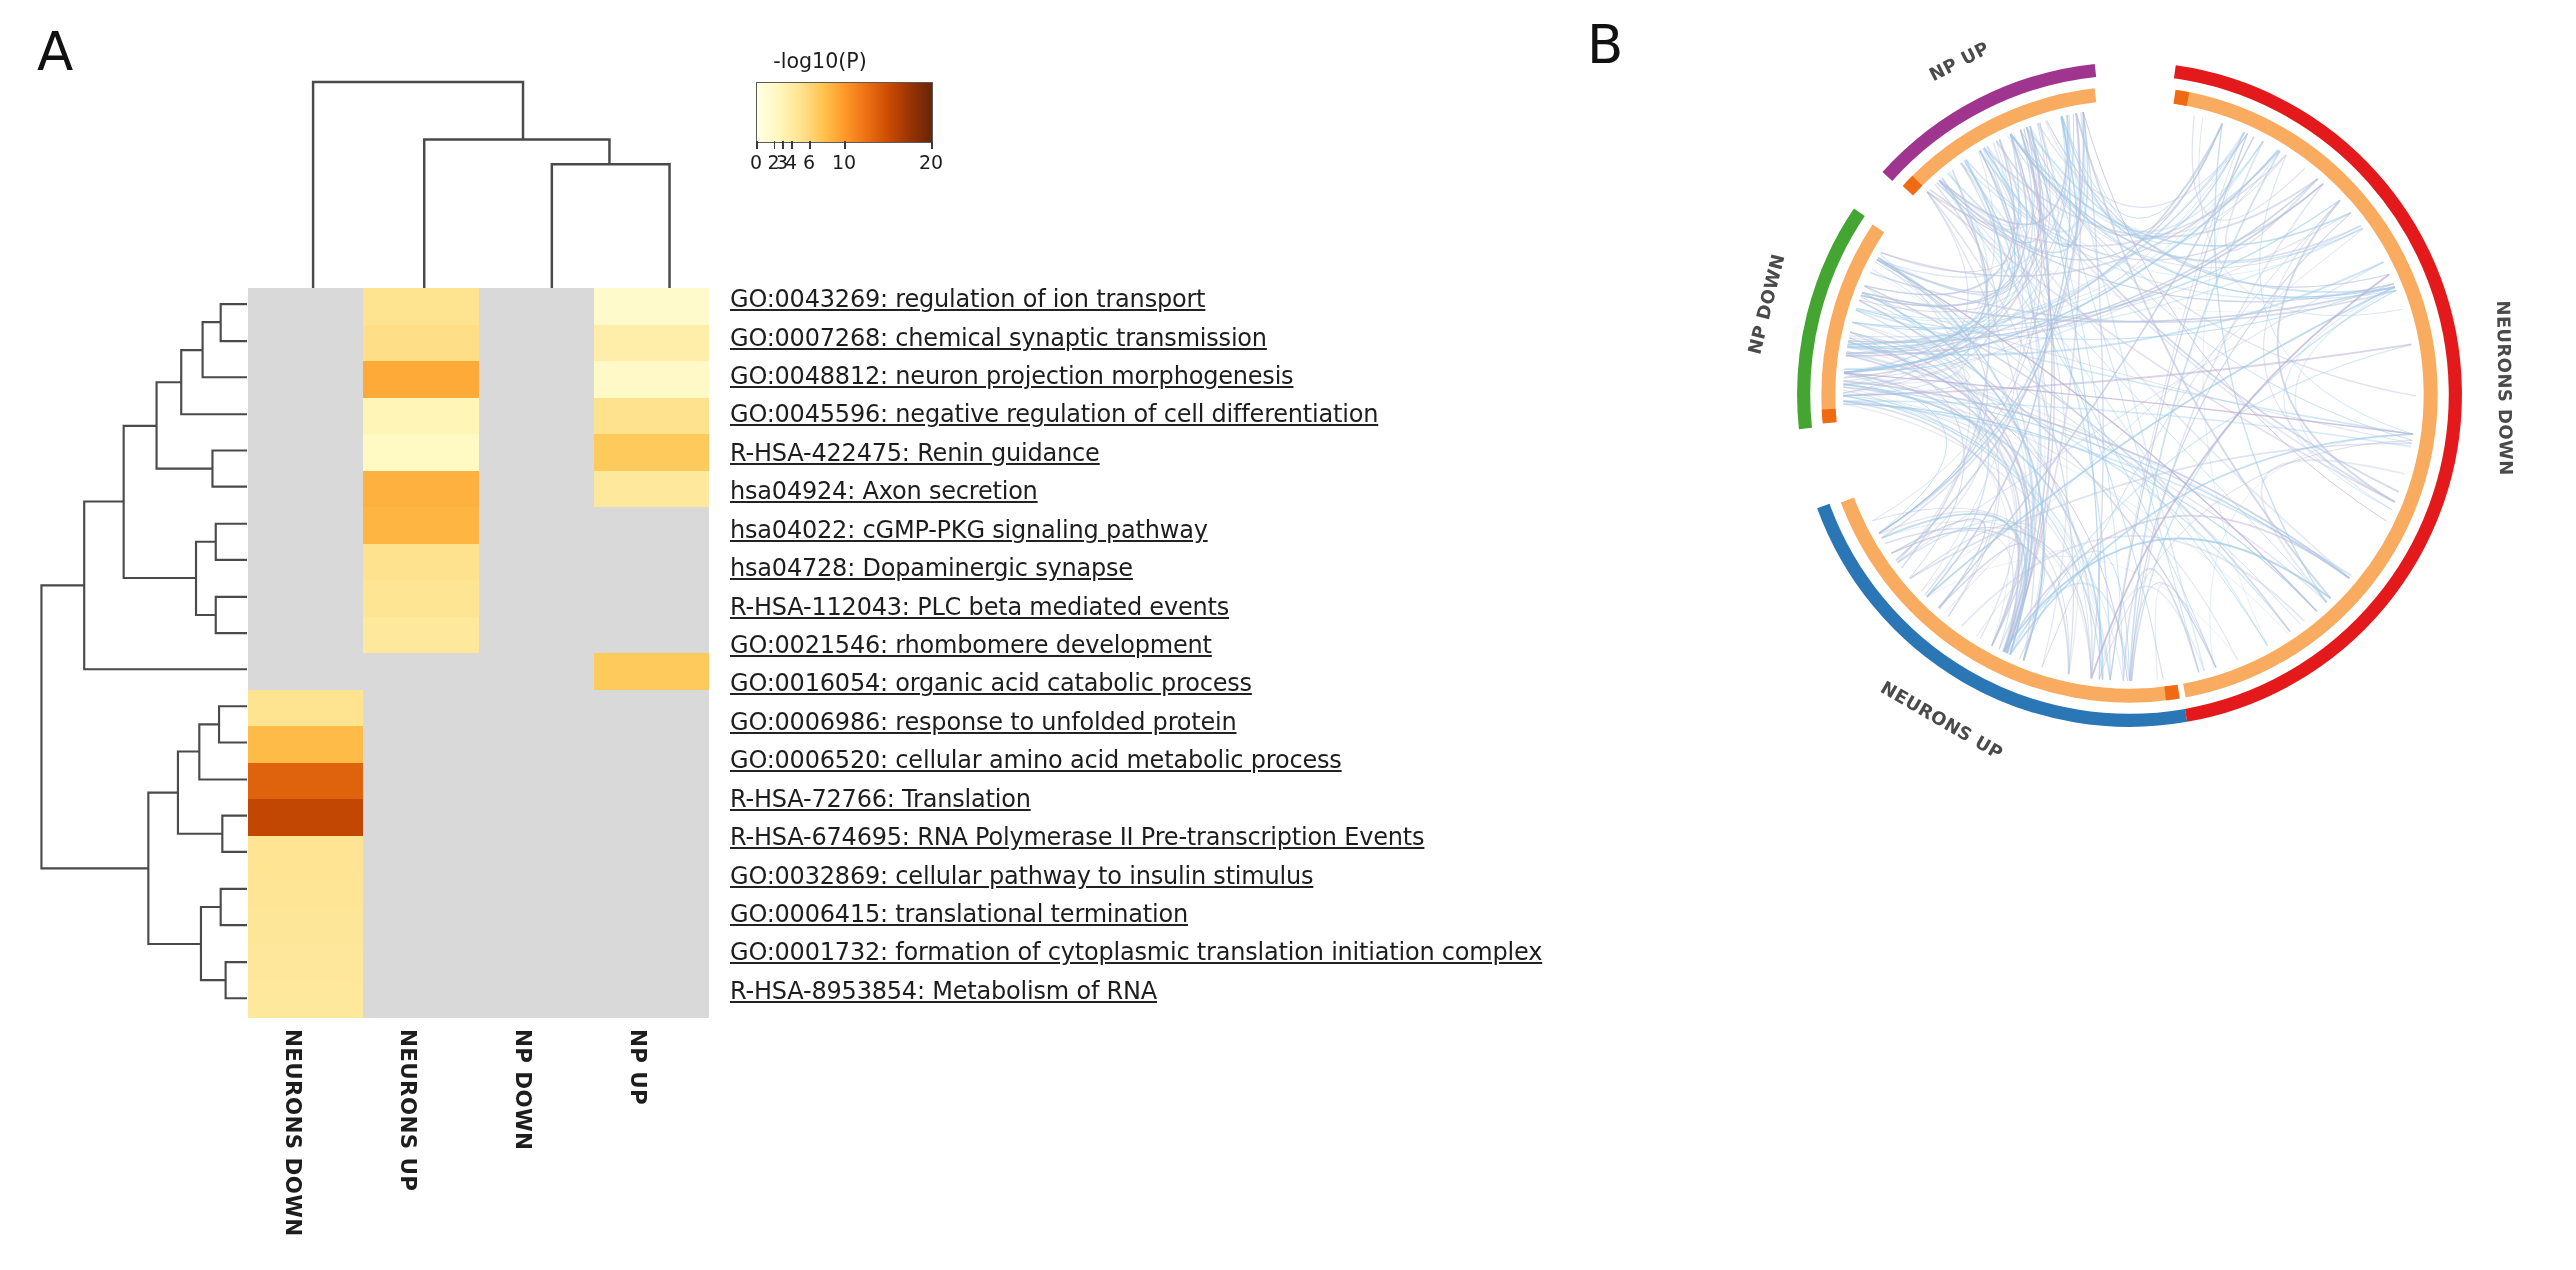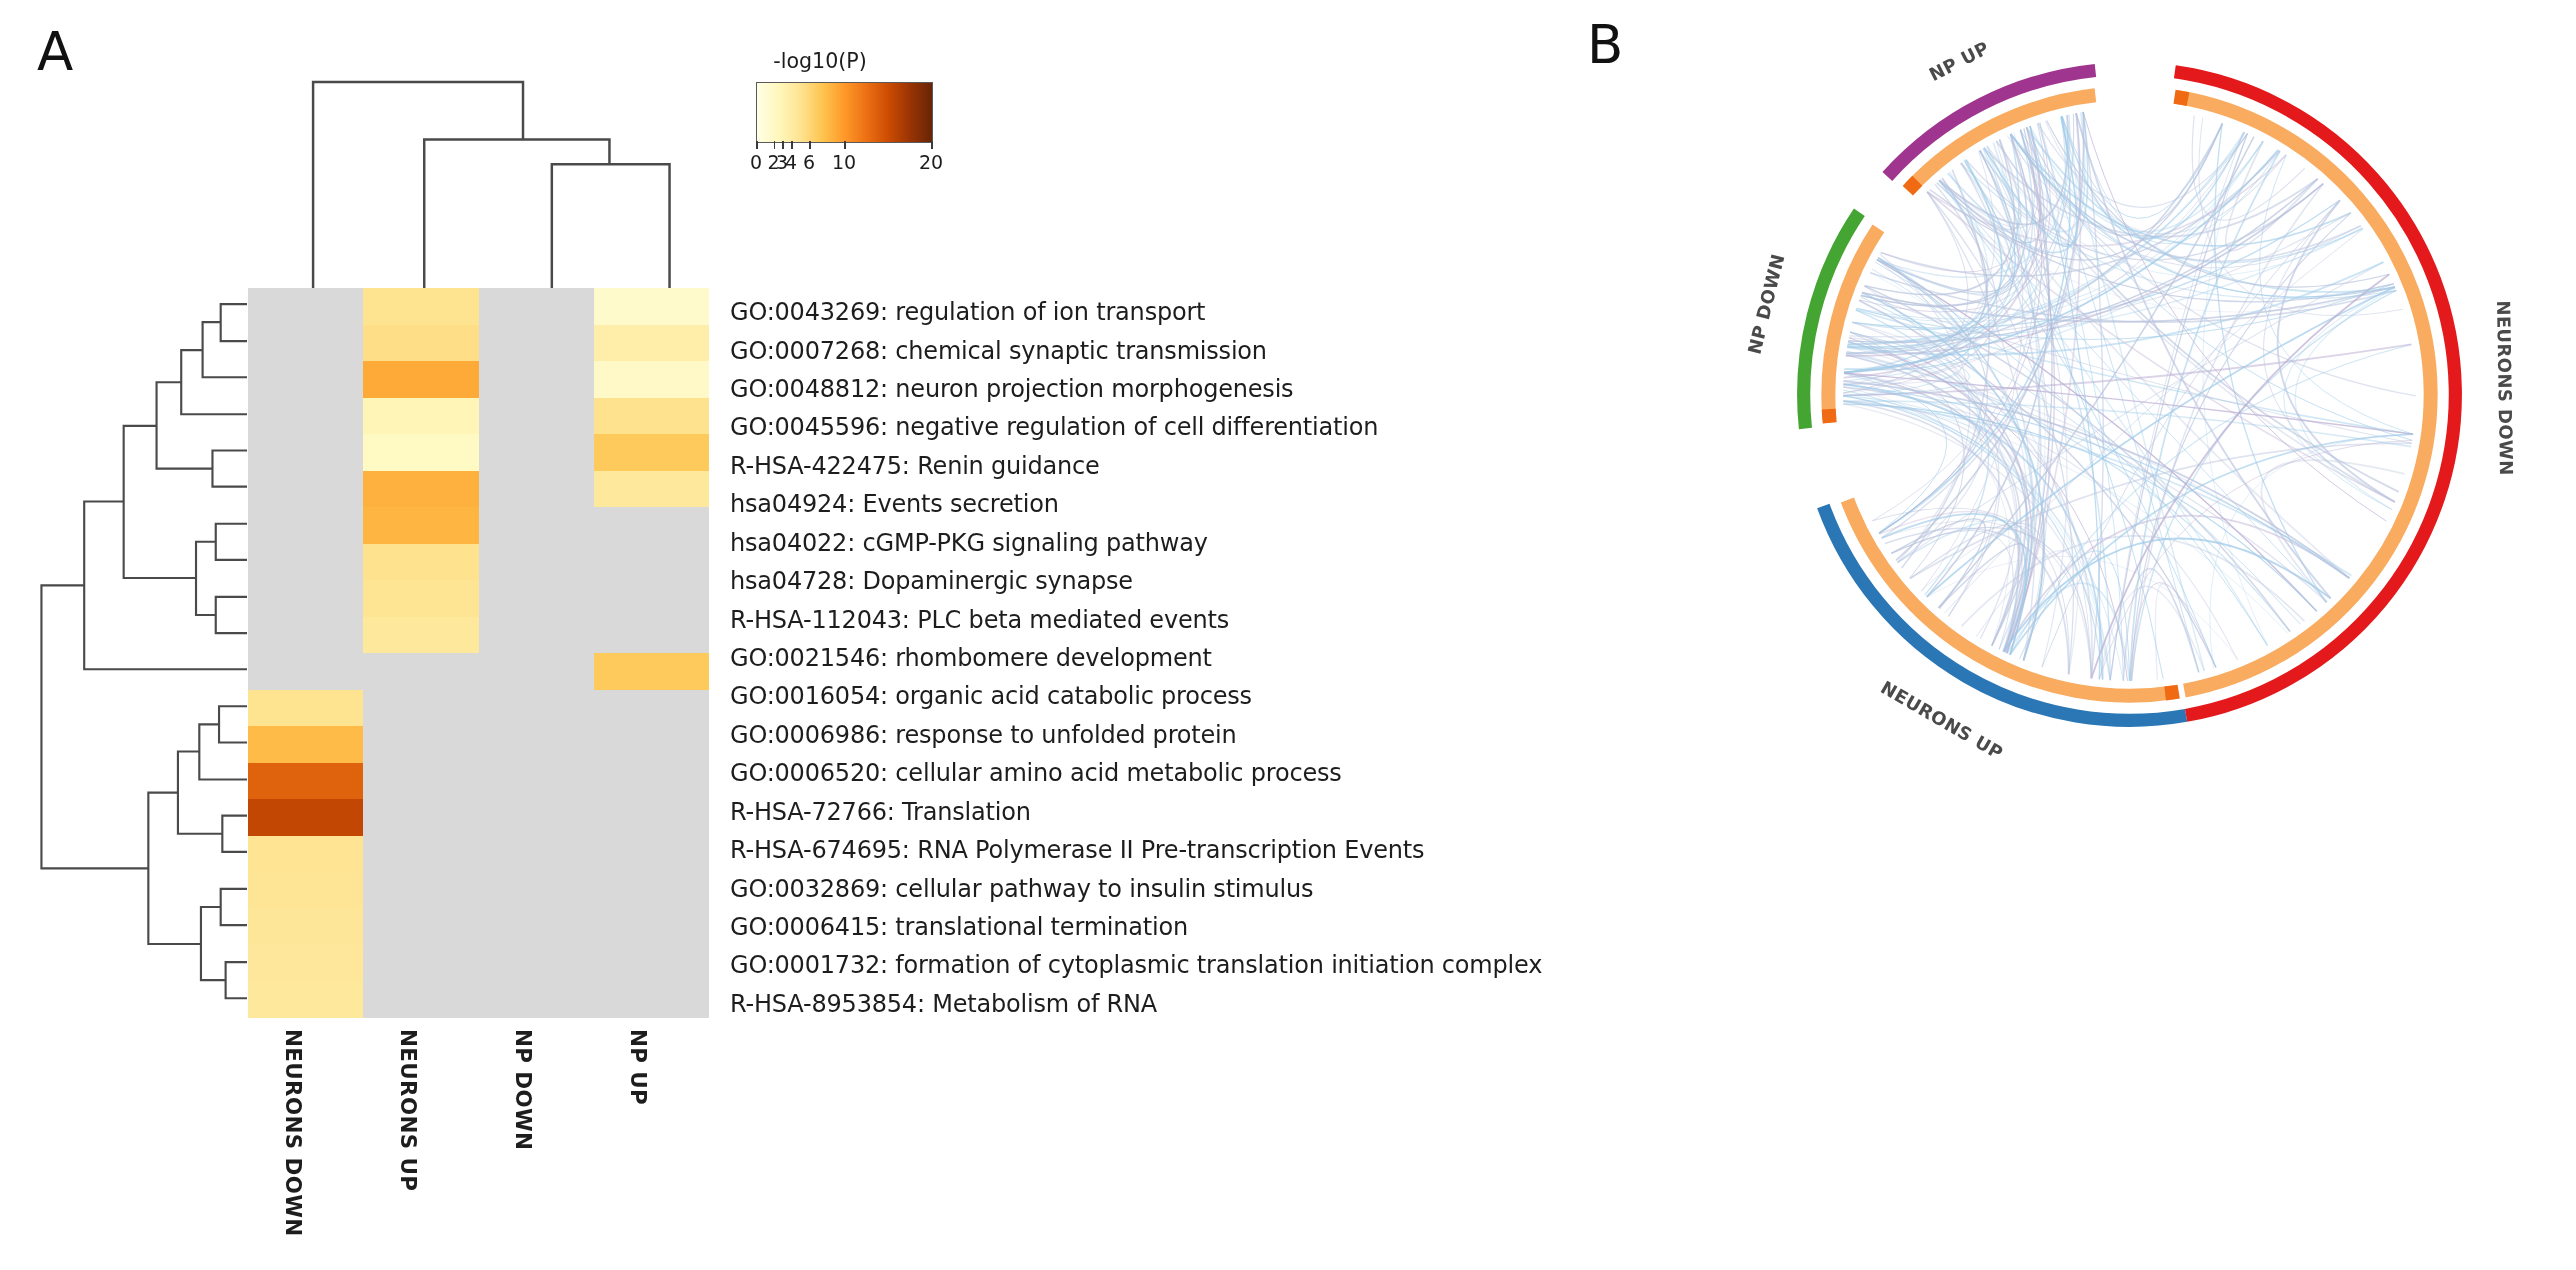--- a/index.html
+++ b/index.html
@@ -14,22 +14,22 @@
   #panelA{position:absolute;left:0;top:0;width:1480px;height:1271px;}
 
   #col-dendro{position:absolute;left:239px;top:49px;width:461px;height:243px;}
   #row-dendro{position:absolute;left:25px;top:286px;width:222px;height:732px;}
 
   #heatmap{position:absolute;left:248px;top:288px;width:461px;height:730px;
            display:grid;grid-template-columns:repeat(4,1fr);}
   .hm-col{display:flex;flex-direction:column;}
   .hm-cell{flex:1 1 0;}
 
-  #row-labels{position:absolute;left:730px;top:293px;width:740px;height:730px;
-              display:flex;flex-direction:column;}
+  #row-labels{position:absolute;left:730px;top:280px;width:740px;height:730px;
+              display:flex;flex-direction:column;text-decoration:underline;}
   .row-label{flex:1 1 0;display:flex;align-items:center;
              font-size:24px;white-space:nowrap;letter-spacing:-0.2px;color:#1d1d1d;}
 
   #col-labels{position:absolute;left:248px;top:1026px;width:461px;height:230px;
               display:grid;grid-template-columns:repeat(4,1fr);}
   .col-label-wrap{position:relative;}
   .col-label{position:absolute;left:50%;top:3.3px;transform-origin:left top;
              transform:rotate(90deg) translateX(0);
              font-size:21.4px;font-weight:700;letter-spacing:0.4px;color:#1d1d1d;
              white-space:nowrap;}
@@ -191,21 +191,21 @@
         <div class="hm-cell" style="background: rgb(217, 217, 217);"></div>
       </div>
     </div>
 
   <div id="row-labels">
       <div class="row-label">GO:0043269: regulation of ion transport</div>
       <div class="row-label">GO:0007268: chemical synaptic transmission</div>
       <div class="row-label">GO:0048812: neuron projection morphogenesis</div>
       <div class="row-label">GO:0045596: negative regulation of cell differentiation</div>
       <div class="row-label">R-HSA-422475: Renin guidance</div>
-      <div class="row-label">hsa04924: Events secretion</div>
+      <div class="row-label">hsa04924: Axon secretion</div>
       <div class="row-label">hsa04022: cGMP-PKG signaling pathway</div>
       <div class="row-label">hsa04728: Dopaminergic synapse</div>
       <div class="row-label">R-HSA-112043: PLC beta mediated events</div>
       <div class="row-label">GO:0021546: rhombomere development</div>
       <div class="row-label">GO:0016054: organic acid catabolic process</div>
       <div class="row-label">GO:0006986: response to unfolded protein</div>
       <div class="row-label">GO:0006520: cellular amino acid metabolic process</div>
       <div class="row-label">R-HSA-72766: Translation</div>
       <div class="row-label">R-HSA-674695: RNA Polymerase II Pre-transcription Events</div>
       <div class="row-label">GO:0032869: cellular pathway to insulin stimulus</div>

